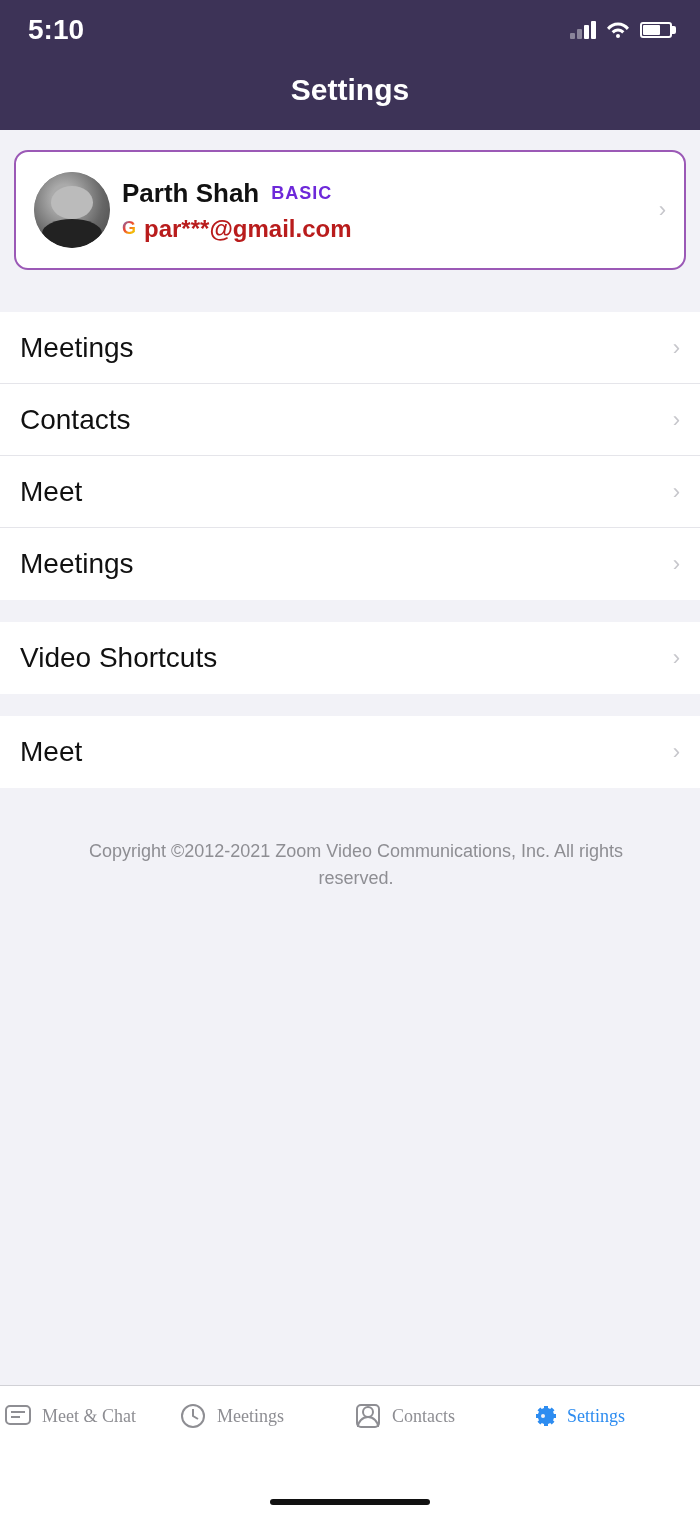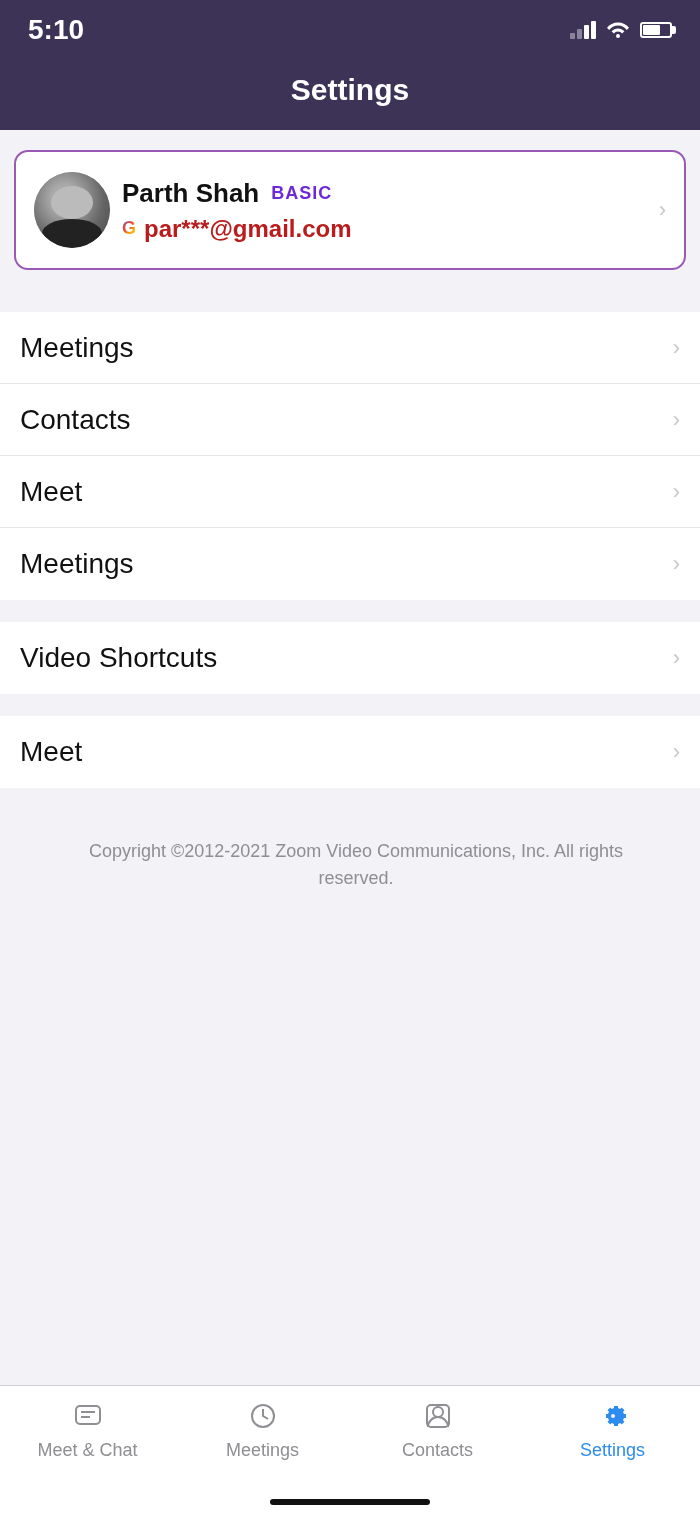--- a/index.html
+++ b/index.html
@@ -236,24 +236,25 @@
       height: 130px;
       background: white;
       border-top: 1px solid #d1d1d6;
       display: flex;
       align-items: flex-start;
       padding-top: 12px;
     }
     .tab-item {
       flex: 1;
       display: flex;
-      flex-direction: column;
+      flex-direction: row;
       align-items: center;
       gap: 6px;
       cursor: pointer;
+      font-family: Liberation Serif, serif;
     }
     .tab-icon {
       width: 36px;
       height: 36px;
       display: flex;
       align-items: center;
       justify-content: center;
     }
     .tab-label {
       font-size: 18px;

